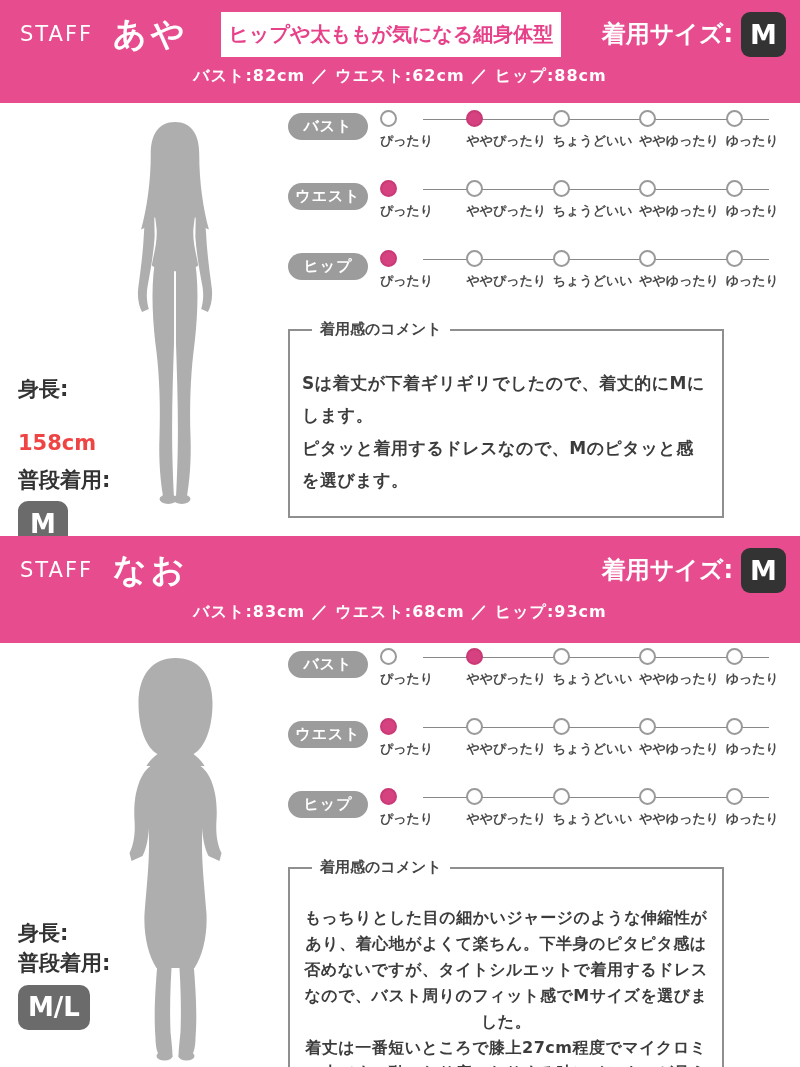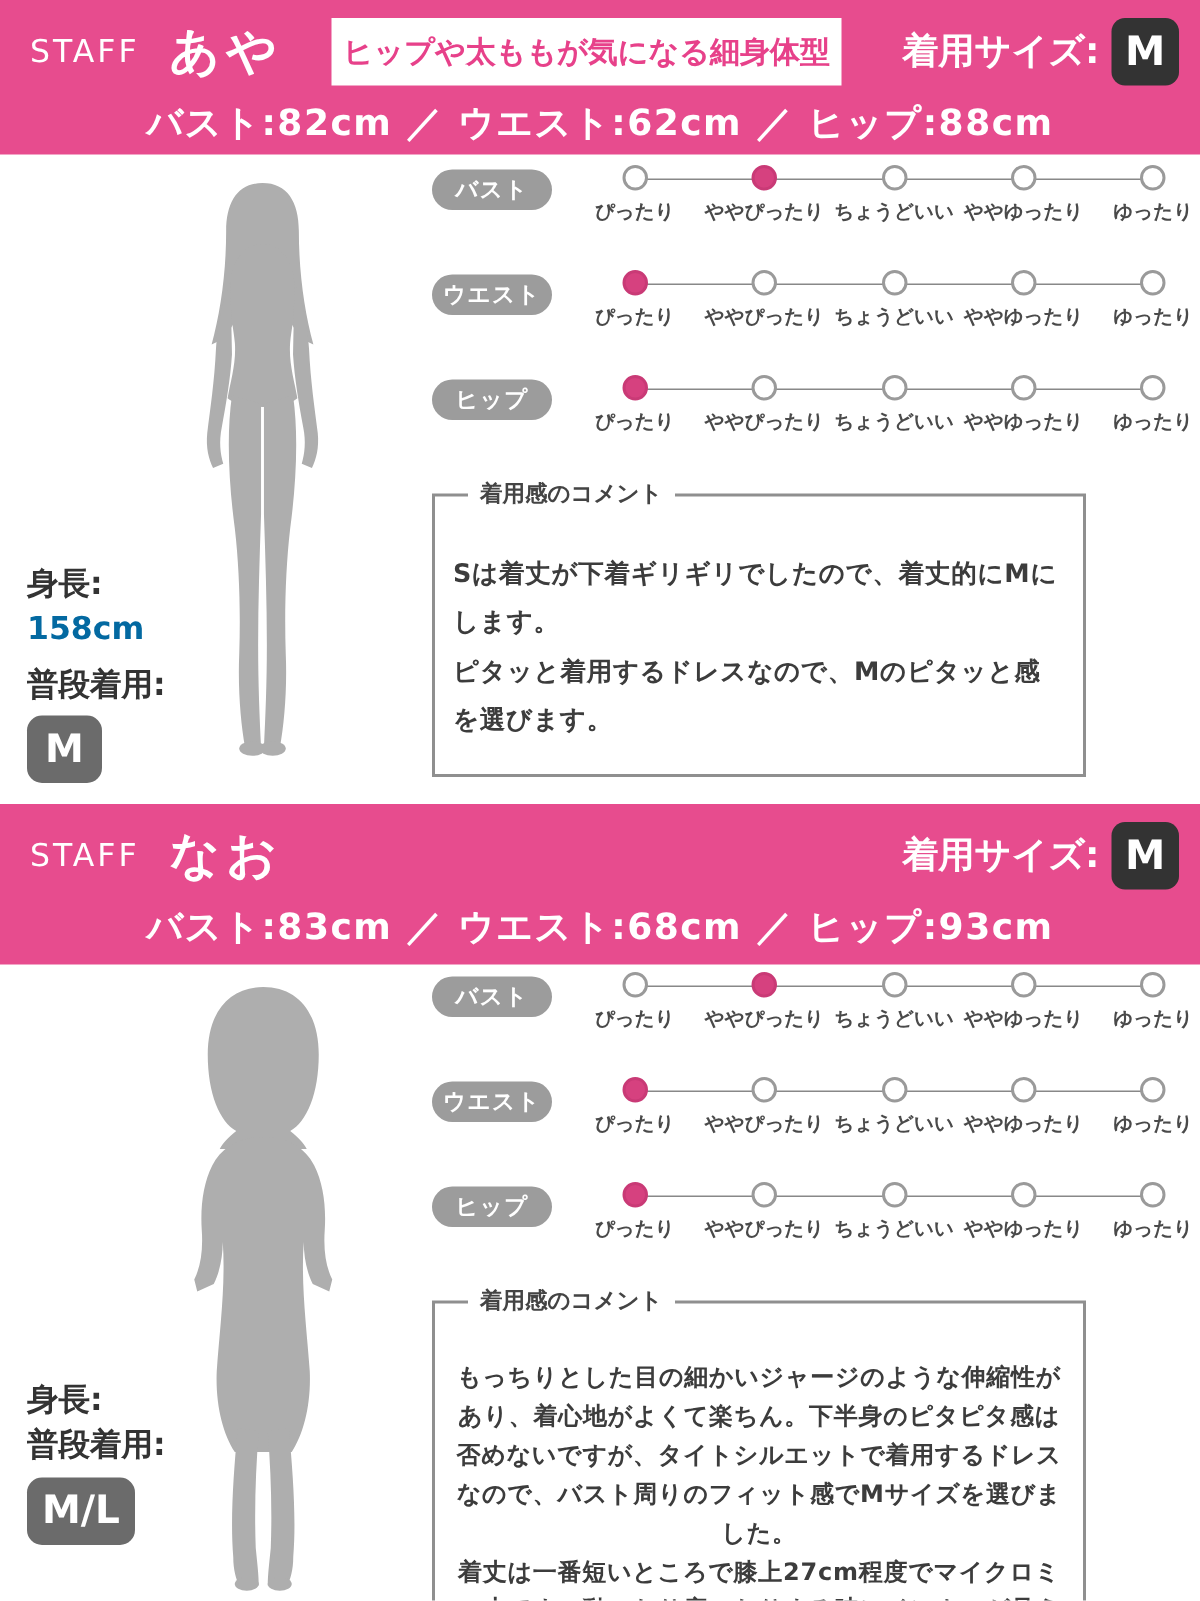--- a/index.html
+++ b/index.html
@@ -23,35 +23,35 @@
     background:#fff; color:#e7418a; font-weight:bold; font-size:20px;
     padding:9px 8px; margin-left:32px; white-space:nowrap;
   }
   .size-label { color:#fff; font-size:24px; font-weight:bold; margin-left:auto; }
   .size-badge {
     background:#333333; color:#fff; font-weight:bold; font-size:27px;
     width:45px; height:45px; border-radius:9px; margin-left:8px;
     display:flex; align-items:center; justify-content:center;
   }
   .header-row2 {
-    color:#fff; font-weight:bold; font-size:24px; text-align:center;
+    color:#fff; font-weight:bold; font-size:16px; text-align:center;
     padding-top:4px; letter-spacing:1px;
   }
 
   
   .silhouette { position:absolute; }
   .s1 .silhouette { left:112px; top:112px; width:126px; height:400px; }
   .s2 .silhouette { left:98px;  top:118px; width:155px; height:407px; }
   .sil-fill { fill:#aeaeae; }
 
   .stats { position:absolute; left:18px; width:120px; }
   .s1 .stats { top:374px; }
   .s2 .stats { top:382px; }
   .stat-label { font-size:21px; font-weight:bold; color:#333; line-height:1.45; white-space:nowrap; }
-  .stat-value { font-size:21px; font-weight:bold; color:#0369a1; line-height:1.45; margin-bottom:6px; }
+  .stat-value { font-size:21px; font-weight:bold; color:#ef4444; line-height:1.45; margin-bottom:6px;margin-top:24px; }
   .usual-badge {
     display:inline-flex; align-items:center; justify-content:center;
     background:#6b6b6b; color:#fff; font-weight:bold; font-size:26px;
     min-width:50px; height:45px; padding:0 10px; border-radius:10px; margin-top:6px;
   }
 
   
   .right-col { position:absolute; left:288px; width:524px; }
   .s1 .right-col { top:110px; }
   .s2 .right-col { top:112px; }
@@ -59,21 +59,21 @@
   .pill {
     flex:0 0 80px; height:27px; margin-top:3px; border-radius:14px;
     background:#9c9c9c; color:#fff; font-weight:bold; font-size:15px;
     display:flex; align-items:center; justify-content:center; letter-spacing:1px;
   }
   .scale { flex:1; position:relative; display:flex; margin-left:12px; }
   .scale-line {
     position:absolute; left:43px; right:43px; top:9px; height:0;
     border-top:1px solid #888;
   }
-  .scale-step { flex:1; display:flex; flex-direction:column; align-items:center; position:relative; }
+  .scale-step { flex:1; display:flex; flex-direction:column; align-items:flex-start; position:relative; }
   .dot {
     width:17px; height:17px; border-radius:50%; background:#fff;
     border:2px solid #9a9a9a; margin-bottom:5px;
   }
   .dot.sel { background:#d6417f; border-color:#c93a76; }
   .scale-label { font-size:13px; font-weight:bold; color:#4a4a4a; white-space:nowrap; }
 
   
   .comment-box {
     border:2px solid #8f8f8f; background:#fff; width:436px;

